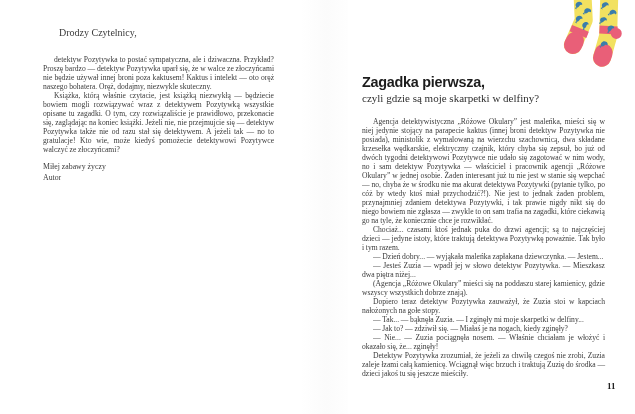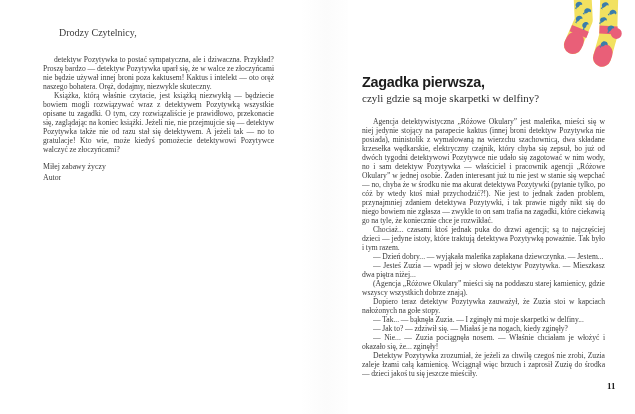--- a/index.html
+++ b/index.html
@@ -58,21 +58,21 @@
     <div class="chapter-body">
       <p class="body-par">Agencja detektywistyczna „Różowe Okulary” jest maleńka, mieści się w niej jedynie stojący na parapecie kaktus (innej broni detektyw Pozytywka nie posiada), ministolik z wymalowaną na wierzchu szachownicą, dwa składane krzesełka wędkarskie, elektryczny czajnik, który chyba się zepsuł, bo już od dwóch tygodni detektywowi Pozytywce nie udało się zagotować w nim wody, no i sam detektyw Pozytywka — właściciel i pracownik agencji „Różowe Okulary” w jednej osobie. Żaden interesant już tu nie jest w stanie się wepchać — no, chyba że w środku nie ma akurat detektywa Pozytywki (pytanie tylko, po cóż by wtedy ktoś miał przychodzić?!). Nie jest to jednak żaden problem, przynajmniej zdaniem detektywa Pozytywki, i tak prawie nigdy nikt się do niego bowiem nie zgłasza — zwykle to on sam trafia na zagadki, które ciekawią go na tyle, że koniecznie chce je rozwikłać.</p>
       <p class="body-par">Chociaż... czasami ktoś jednak puka do drzwi agencji; są to najczęściej dzieci — jedyne istoty, które traktują detektywa Pozytywkę poważnie. Tak było i tym razem.</p>
       <p class="body-par">— Dzień dobry... — wyjąkała maleńka zapłakana dziewczynka. — Jestem...</p>
       <p class="body-par">— Jesteś Zuzia — wpadł jej w słowo detektyw Pozytywka. — Mieszkasz dwa piętra niżej...</p>
       <p class="body-par">(Agencja „Różowe Okulary” mieści się na poddaszu starej kamienicy, gdzie wszyscy wszystkich dobrze znają).</p>
       <p class="body-par">Dopiero teraz detektyw Pozytywka zauważył, że Zuzia stoi w kapciach nałożonych na gołe stopy.</p>
       <p class="body-par">— Tak... — bąknęła Zuzia. — I zginęły mi moje skarpetki w delfiny...</p>
       <p class="body-par">— Jak to? — zdziwił się. — Miałaś je na nogach, kiedy zginęły?</p>
       <p class="body-par">— Nie... — Zuzia pociągnęła nosem. — Właśnie chciałam je włożyć i okazało się, że... zginęły!</p>
-      <p class="body-par">Detektyw Pozytywka zrozumiał, że jeżeli za chwilę czegoś nie zrobi, Zuzia zaleje łzami całą kamienicę. Wciągnął więc brzuch i zaprosił Zuzię do środka — dzieci jakoś tu się jeszcze mieściły.</p>
+      <p class="body-par">Detektyw Pozytywka zrozumiał, że jeżeli za chwilę czegoś nie zrobi, Zuzia zaleje łzami całą kamienicę. Wciągnął więc brzuch i traktują Zuzię do środka — dzieci jakoś tu się jeszcze mieściły.</p>
     </div>
   </div>
 
   <div class="page-number">11</div>
 
   <svg class="socks" viewBox="0 0 78 80" xmlns="http://www.w3.org/2000/svg">
     <defs>
       <path id="dolphin" d="M0.2,6.8 L1.6,5.2 C0.8,4 1,2.2 2.4,1.2 C4,0 6.2,0.2 7.4,1.6 C8,2.4 8,3.2 7.6,3.8 C6.8,3.2 5.8,3.4 5.2,4.2 C4.2,5.6 2.8,6.4 1.4,6.2 L2.2,7.8 Z" fill="#3a7dab"></path>
     </defs>
 

